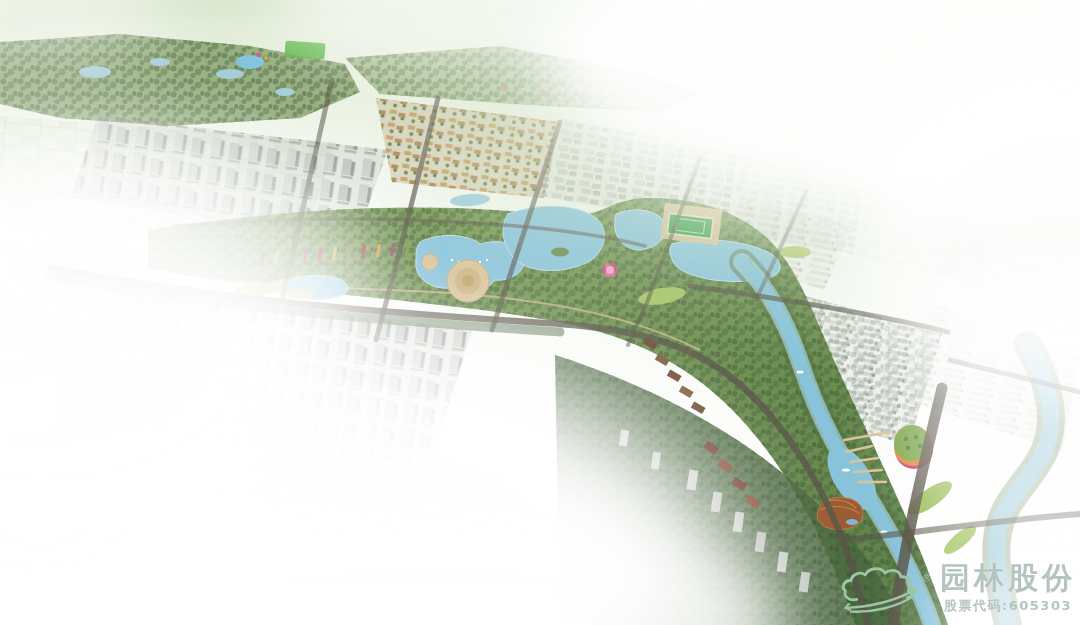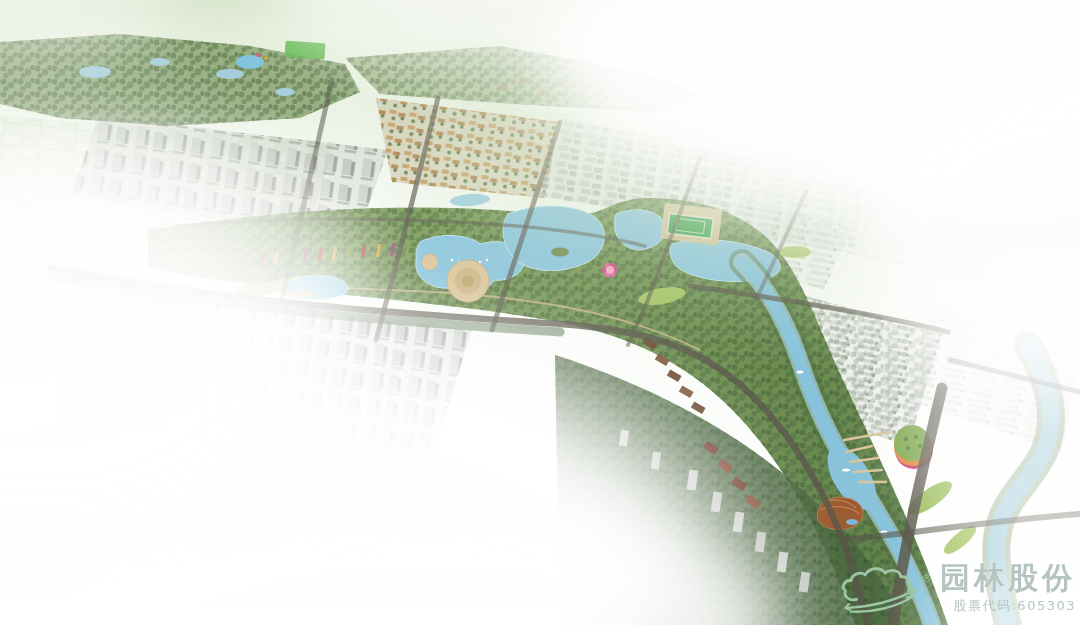--- a/index.html
+++ b/index.html
@@ -1,24 +1,24 @@
 <!DOCTYPE html>
 <html style="--mist: #ffffff; --haze: #d9e7cf; --water: #88c3db; --park: #6f8f52; --trees: #45603a; --city: #aab0ab; --old_town: #b88f55; --road: #595549; --plaza: #d9c49a; --lawn: #b2ca72; --accent_pink: #e0679c; --accent_magenta: #cf3f7e; --accent_orange: #e08a3c; --accent_red: #a83c3c; --green_roof: #7ea84c; --shell_brown: #9c5c33; --logo_green: #9cc6a6; --watermark_text: #b5c4c0;"><head>
 <meta charset="utf-8">
 <style>
   html,body{margin:0;padding:0;background:#fff;}
   .stage{position:relative;width:1080px;height:625px;overflow:hidden;background:#fff;
          font-family:"DejaVu Sans","Liberation Sans",sans-serif;}
   .stage svg.scene{position:absolute;inset:0;display:block;}
   .watermark{position:absolute;right:4px;bottom:8px;display:flex;align-items:flex-end;gap:10px;z-index:5;}
   .wm-cloud{width:94px;height:54px;flex:0 0 auto;}
-  .wm-text{display:flex;flex-direction:column;align-items:flex-end;padding-bottom:2px;}
+  .wm-text{display:flex;flex-direction:column;align-items:center;padding-bottom:2px;}
   .wm-name{font-size:30px;font-weight:700;line-height:1;letter-spacing:4px;
            color:var(--watermark_text,#b5c4c0);text-shadow:0 0 2px rgba(255,255,255,.55);}
-  .wm-code{font-size:13px;font-weight:400;letter-spacing:1.5px;margin-top:4px;
+  .wm-code{font-size:13px;font-weight:700;letter-spacing:1.5px;margin-top:4px;
            color:var(--watermark_text,#b5c4c0);}
   .wm-reg{position:absolute;left:86px;top:10px;font-size:10px;color:var(--logo_green,#9cc6a6);}
 </style>
 </head>
 <body>
 
 <div class="stage">
 <svg class="scene" viewBox="0 0 1080 625">
   <defs>
     <linearGradient id="gBg" x1="0" y1="0" x2="0" y2="1">

